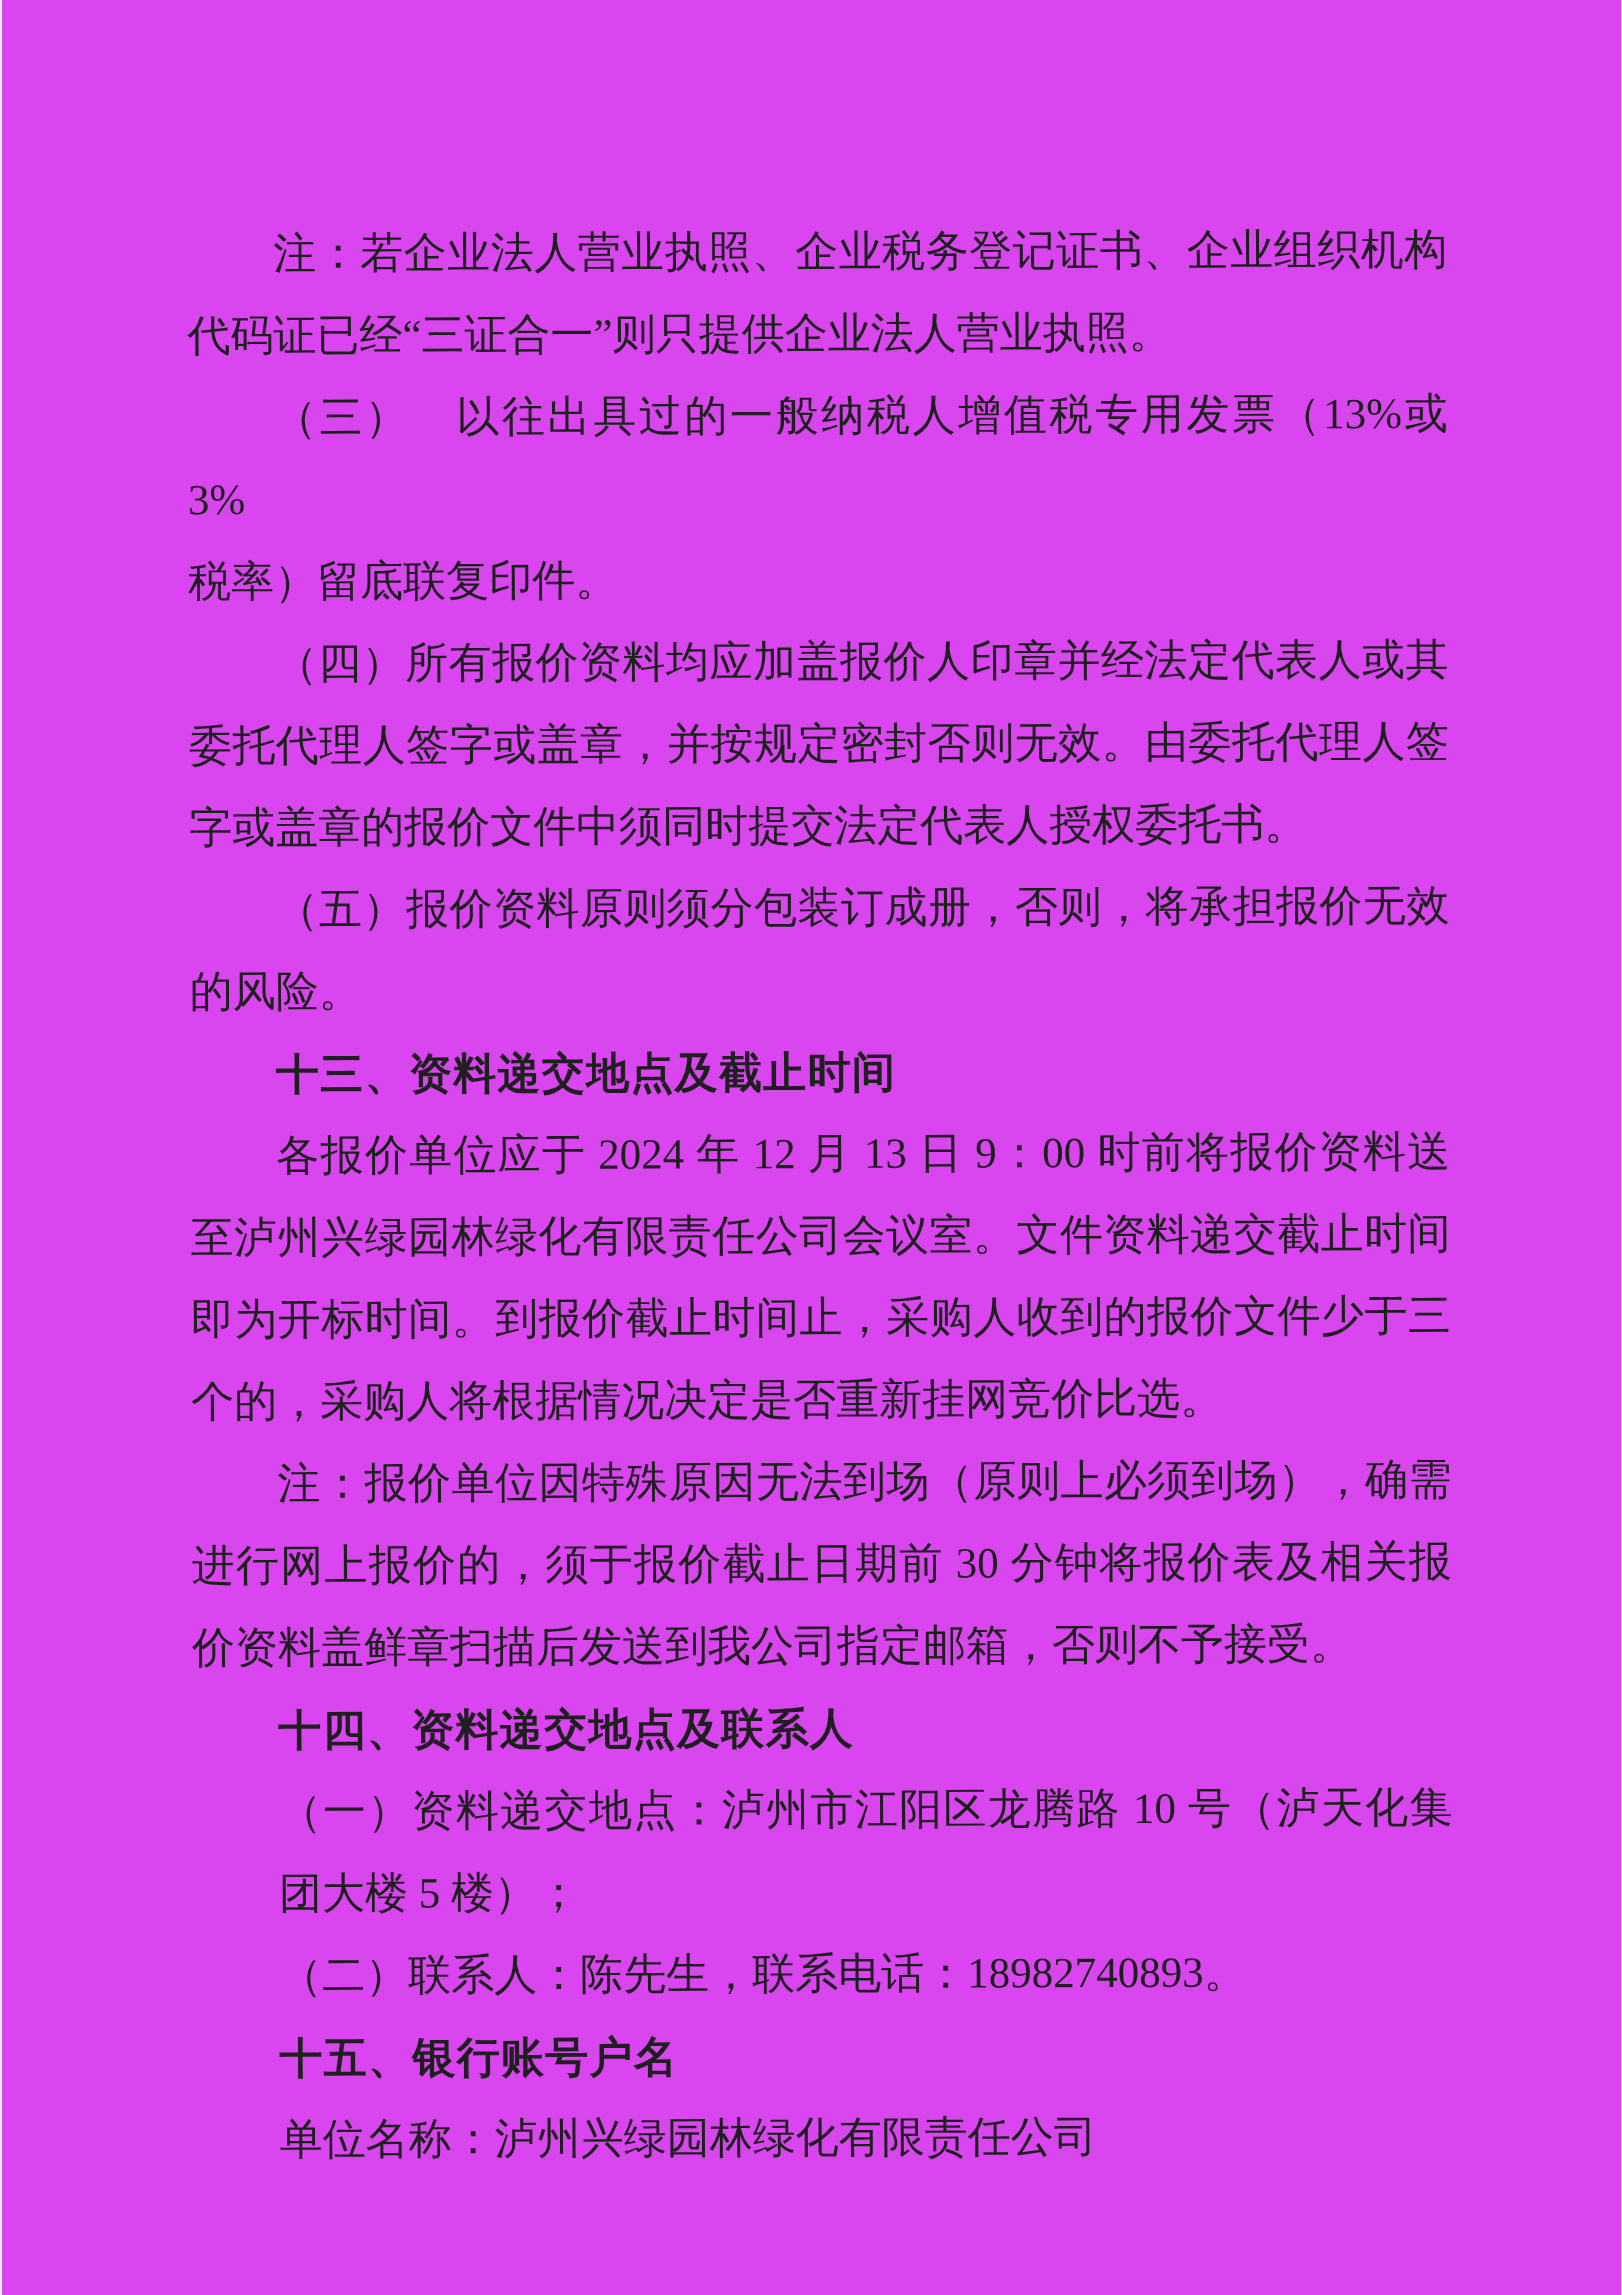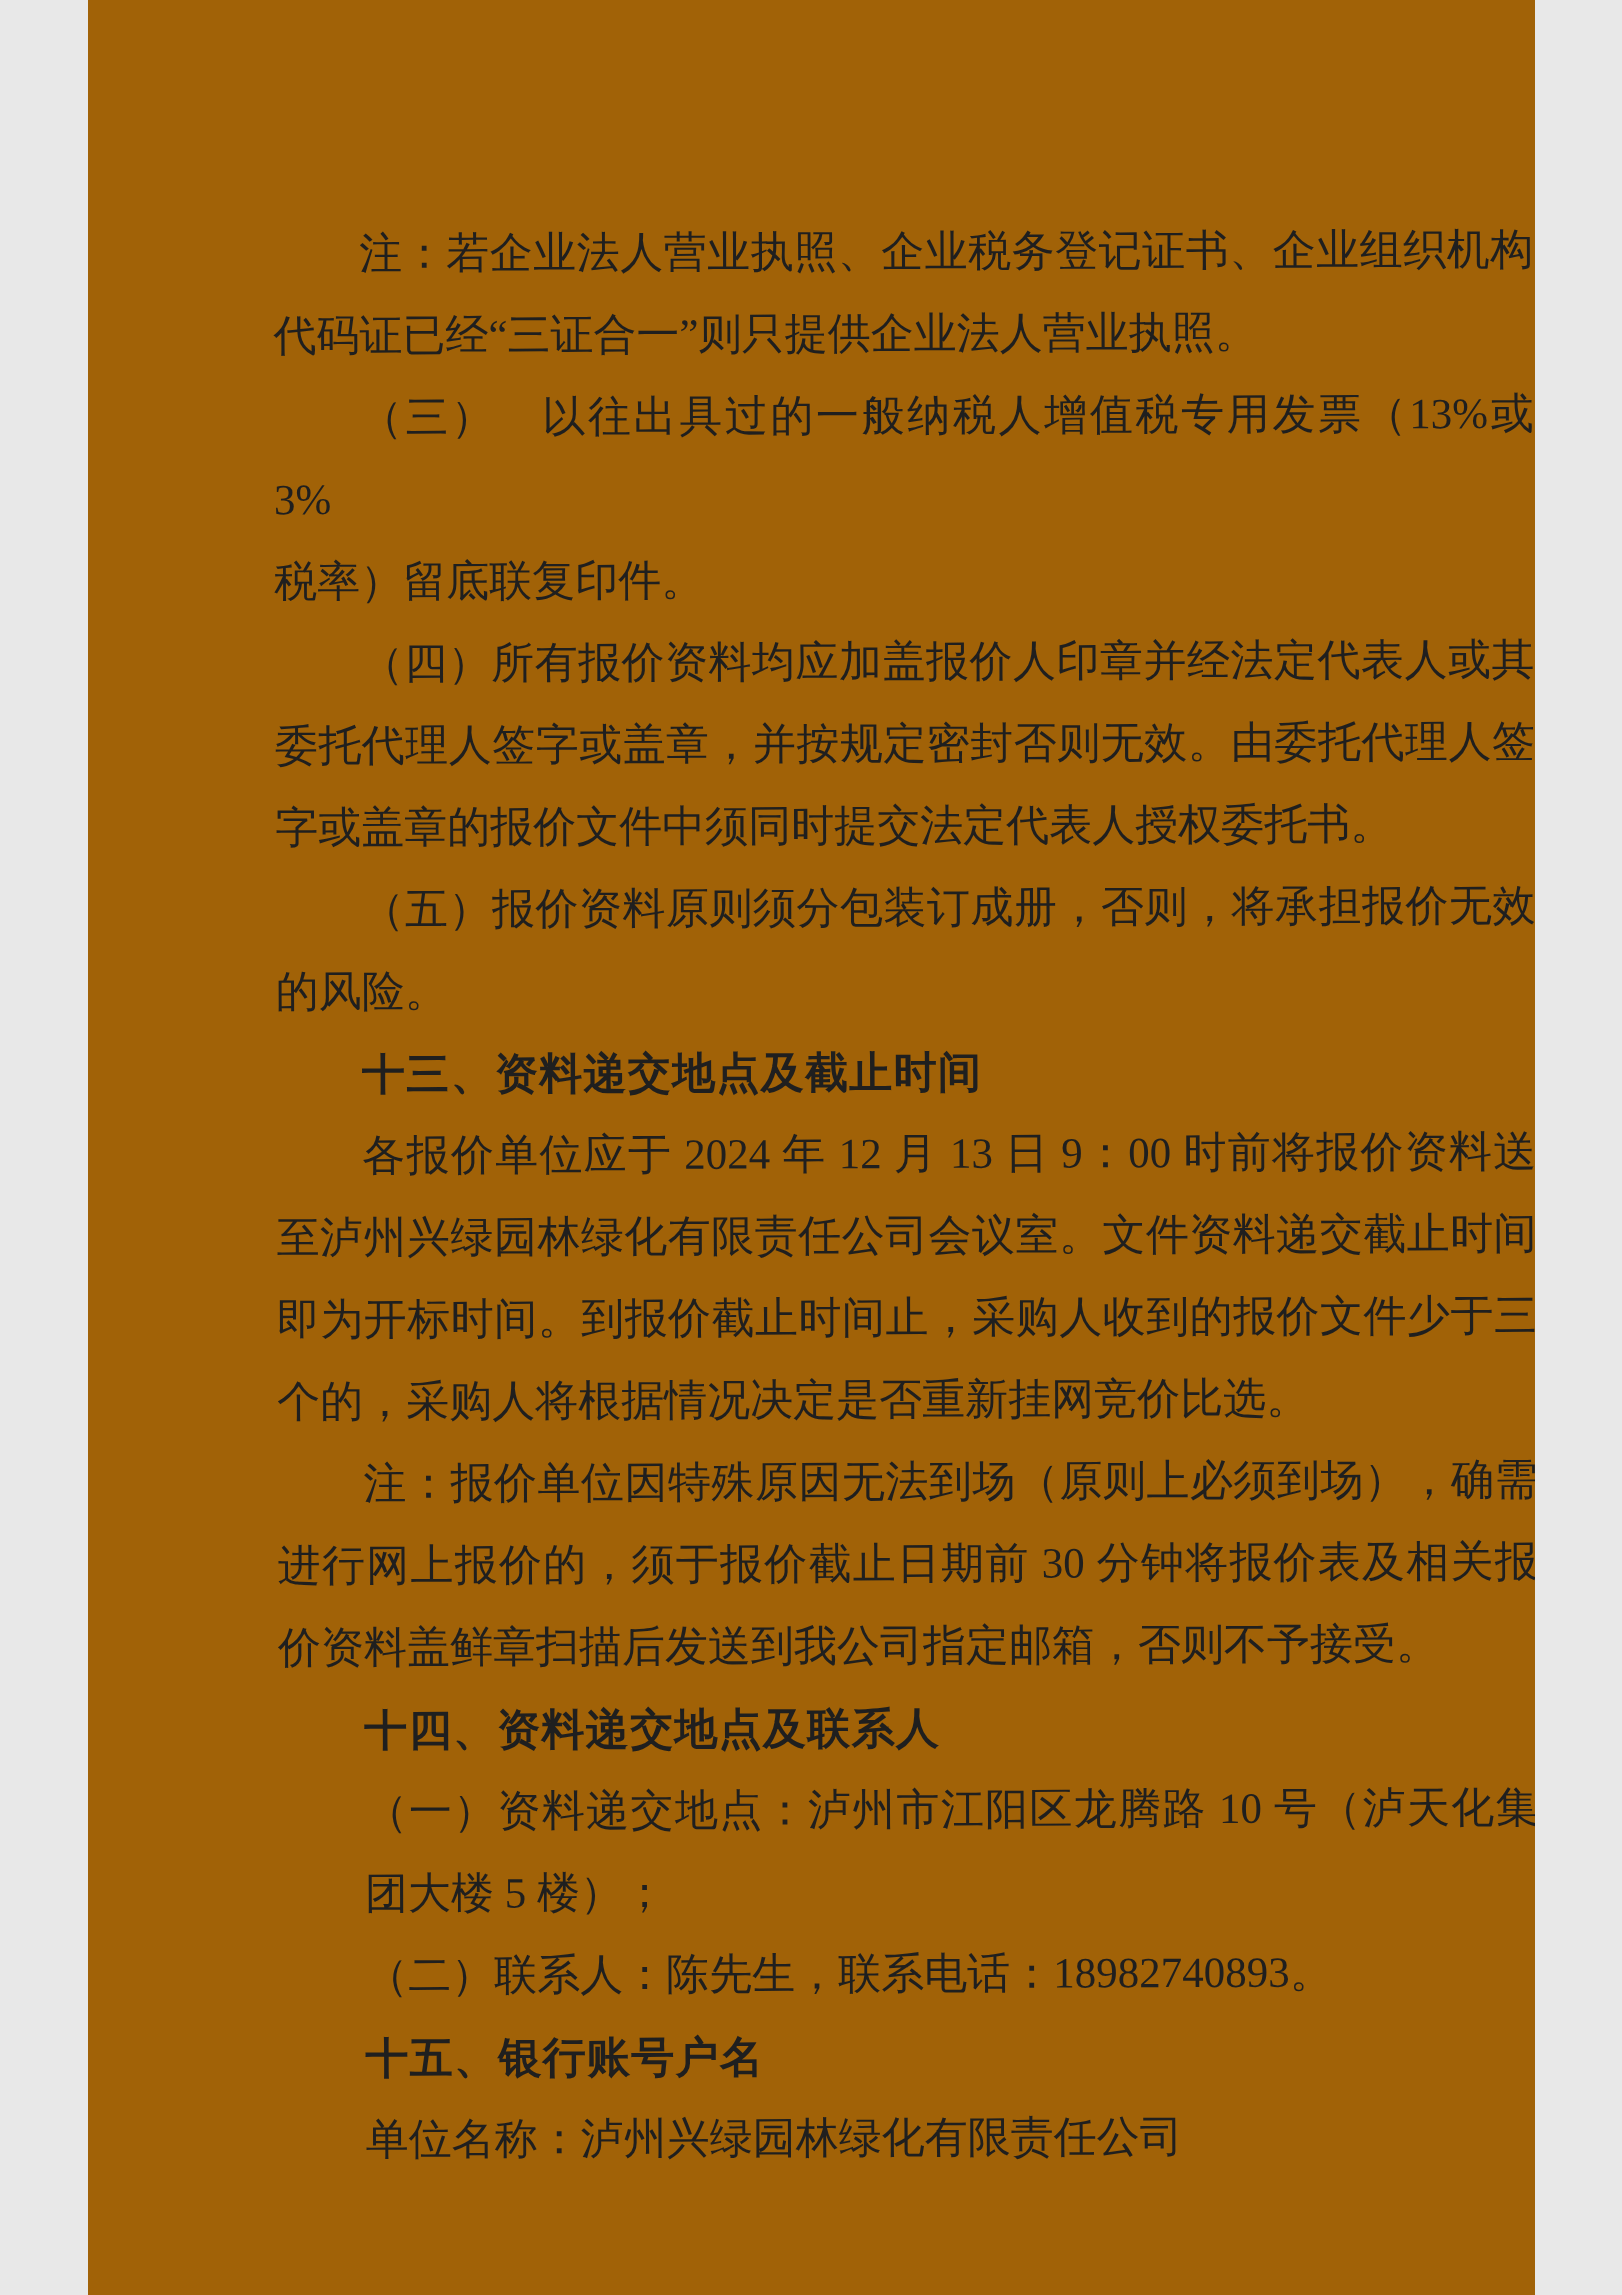--- a/index.html
+++ b/index.html
@@ -2,24 +2,24 @@
 <html style="font-size:10.5px"><head>
 <meta charset="utf-8">
 <style>
   html, body {
     margin: 0;
     padding: 0;
     background: #e8e8e8;
   }
   .page {
     position: relative;
-    width: 1447px;
+    width: 1619px;
     height: 2295px;
     margin: 0 auto;
-    background: #a16207;
+    background: #d946ef;
     overflow: hidden;
   }
   .content {
     position: absolute;
     left: 185px;
     top: 211px;
     width: 1260px;
     color: #1f1f1f;
     font-family: "Liberation Serif", "DejaVu Serif", serif;
     font-size: 43px;

